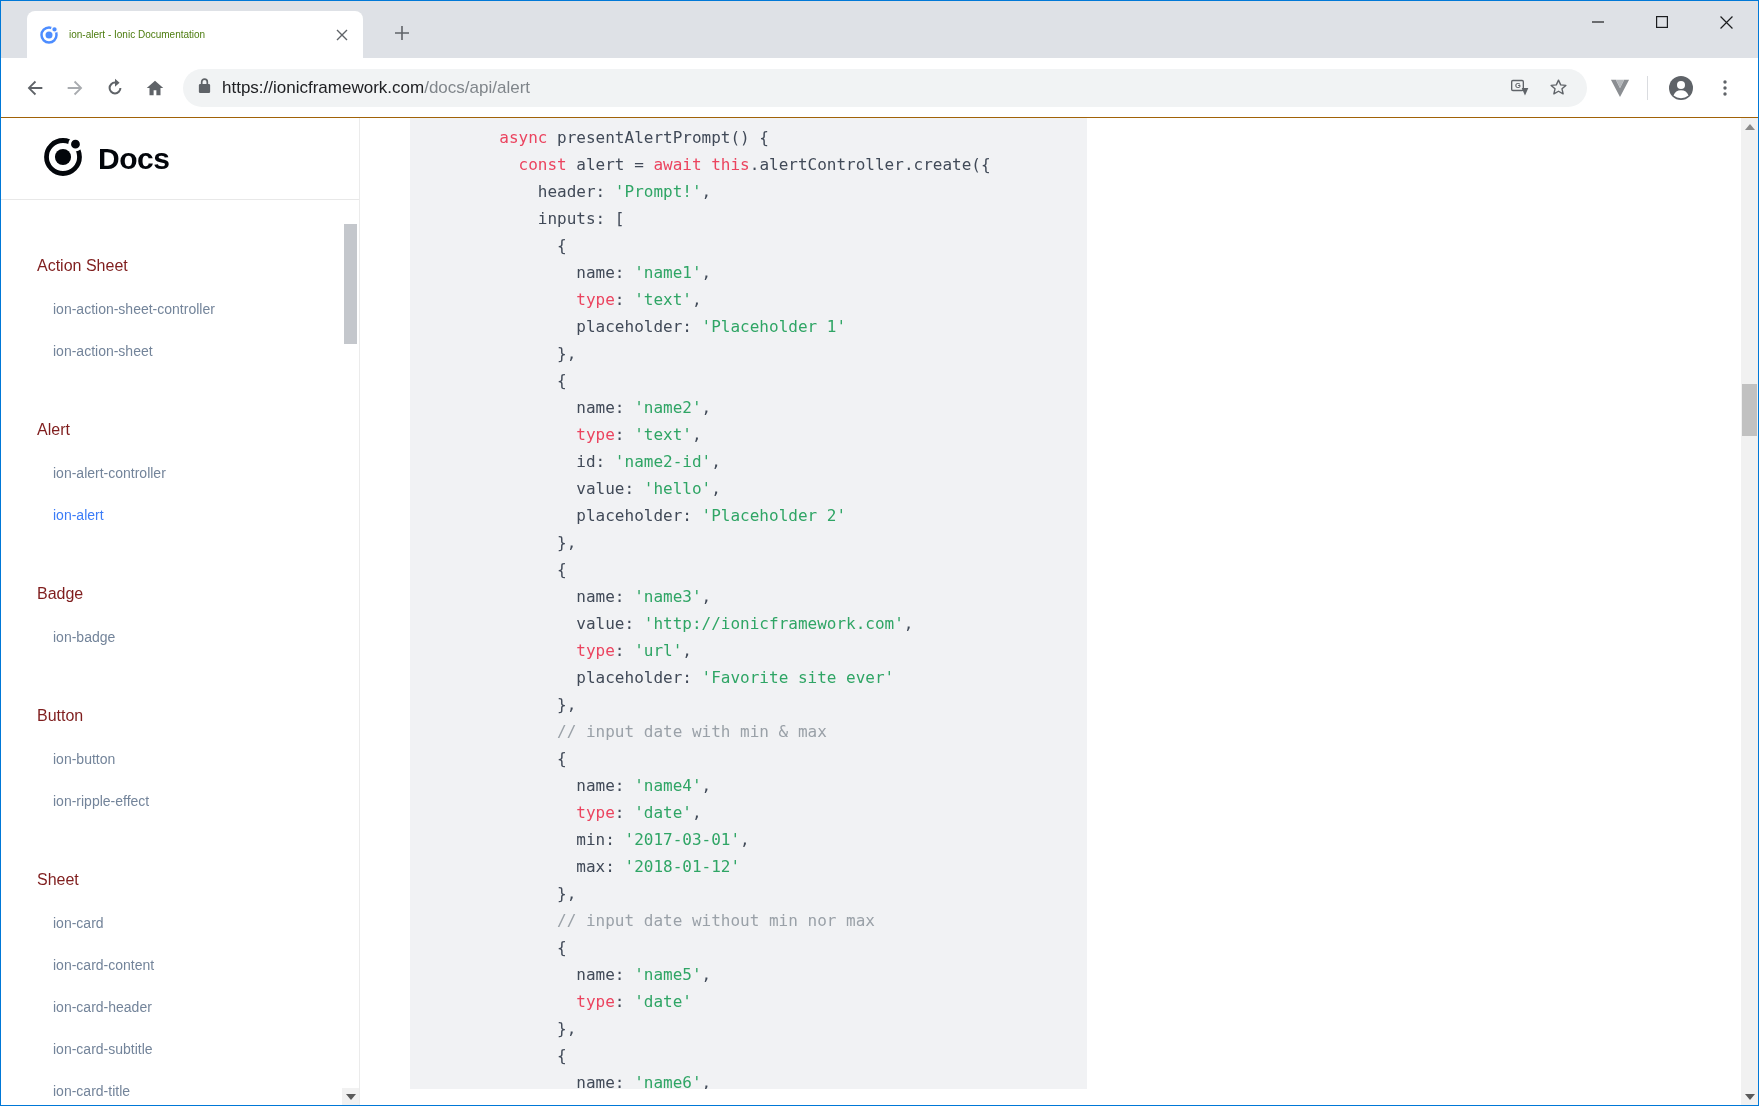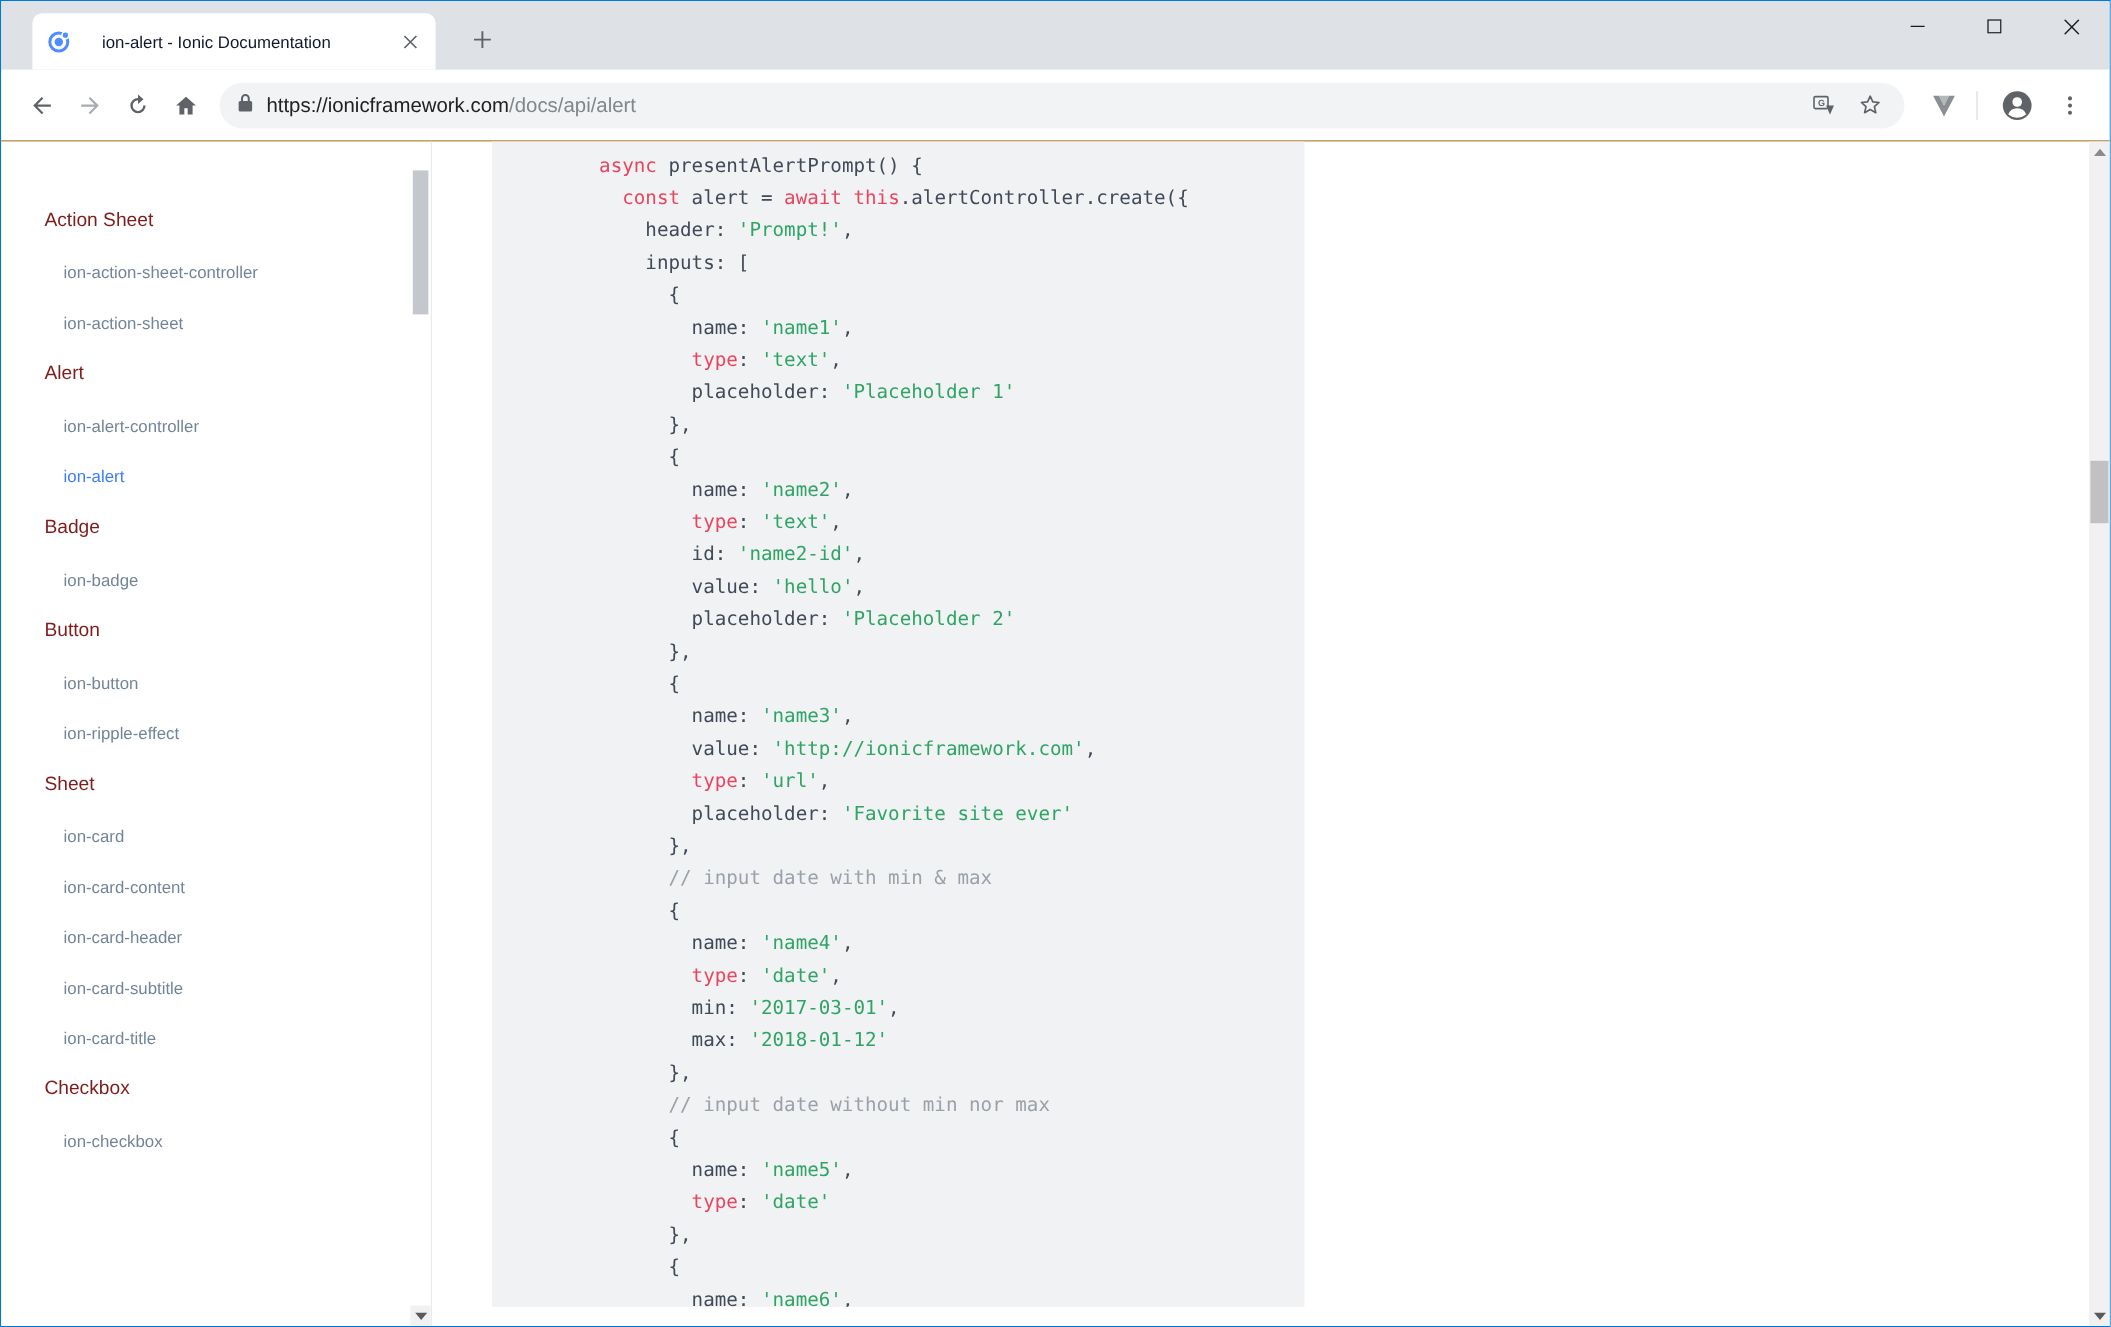--- a/index.html
+++ b/index.html
@@ -8,21 +8,21 @@
   }
   *{box-sizing:border-box}
   html,body{margin:0;padding:0}
   body{width:1759px;height:1106px;font-family:"Liberation Sans",sans-serif;background:#fff}
   .window{width:1759px;height:1106px;border:1px solid var(--window-border);display:flex;flex-direction:column;overflow:hidden;background:#fff}
 
   
   .tabstrip{height:57px;background:#dee1e6;position:relative;flex:none}
   .tab{position:absolute;left:26px;top:10px;width:336px;height:47px;background:#fff;border-radius:8px 8px 0 0;display:flex;align-items:center;padding:0 12px}
   .favicon{width:20px;height:20px;flex:none}
-  .tab-title{font-size:14px;color:#0f172a;margin:0 26px;white-space:nowrap;overflow:hidden;flex:1}
+  .tab-title{font-size:10px;color:#4d7c0f;margin:0 10px;white-space:nowrap;overflow:hidden;flex:1}
   .tab-close{width:18px;height:18px;display:flex;align-items:center;justify-content:center;color:#5f6368;flex:none}
   .newtab{position:absolute;left:385px;top:16px;width:32px;height:32px;display:flex;align-items:center;justify-content:center;color:#5f6368}
   .win-controls{position:absolute;right:0;top:0;display:flex;height:42px}
   .win-btn{width:64px;height:42px;display:flex;align-items:center;justify-content:center;color:#1b1d1f}
 
   
   .toolbar{height:60px;background:#fff;display:flex;align-items:center;padding:0 14px;flex:none;border-bottom:1px solid #a16207}
   .nav-ic{width:40px;height:40px;display:flex;align-items:center;justify-content:center;flex:none}
   .omnibox{flex:1;height:38px;background:#f1f3f4;border-radius:19px;display:flex;align-items:center;padding:0 14px;margin:0 8px;min-width:0}
   .url{font-size:17px;white-space:nowrap;overflow:hidden;margin-left:10px;flex:1}
@@ -32,21 +32,21 @@
   .tb-right{display:flex;align-items:center;flex:none}
   .tb-ic{width:38px;height:38px;display:flex;align-items:center;justify-content:center;flex:none;margin-left:6px}
   .tb-divider{width:1px;height:24px;background:#dadce0;margin:0 8px;flex:none}
 
   
   .content{flex:1;display:flex;min-height:0}
   .sidebar{width:359px;flex:none;border-right:1px solid #ebebeb;display:flex;flex-direction:column;background:#fff;position:relative}
   .sidebar-header{height:82px;flex:none;border-bottom:1px solid #e8e8e8;display:flex;align-items:center;padding-left:40px}
   .docs-logo-text{font-size:30px;font-weight:bold;color:#03060b;margin-left:13px;letter-spacing:-.5px}
   .sidebar-nav{flex:1;overflow:hidden;padding-top:54px;position:relative}
-  .sb-section + .sb-section{margin-top:20px}
+  .sb-section + .sb-section{margin-top:56px}
   .sb-title{font-size:16px;line-height:24px;color:#7f1d1d;margin-left:36px}
   .sb-item{font-size:14px;line-height:22px;color:#73849a;margin:20px 0 0 52px;cursor:pointer}
   .sb-item.active{color:var(--accent-blue)}
   .sb-scrollbar{position:absolute;top:0;right:0;bottom:0;width:17px}
   .sb-thumb{position:absolute;top:24px;left:2px;width:13px;height:120px;background:#c4c7cc}
   .sb-down{position:absolute;bottom:0;left:0;width:17px;height:17px;background:#f1f1f1;display:flex;align-items:center;justify-content:center}
   .tri-down{width:0;height:0;border-left:5px solid transparent;border-right:5px solid transparent;border-top:6px solid #5a5a5a}
   .tri-up{width:0;height:0;border-left:5px solid transparent;border-right:5px solid transparent;border-bottom:6px solid #8a8a8a}
 
   .main{flex:1;position:relative;background:#fff;min-width:0}
@@ -169,20 +169,30 @@
             <circle cx="9" cy="9" r="1.7" fill="#5f6368"></circle>
             <circle cx="9" cy="15" r="1.7" fill="#5f6368"></circle>
           </svg>
       </span>
     </div>
   </div>
 
   <div class="content">
 
     <div class="sidebar">
+      <div class="sidebar-header">
+        <span>
+          <svg width="44" height="44" viewBox="0 0 24 24">
+            <circle cx="12" cy="12" r="9" fill="none" stroke="#03060b" stroke-width="2.6"></circle>
+            <circle cx="12" cy="12" r="4.4" fill="#03060b"></circle>
+            <circle cx="18.8" cy="5" r="3.2" fill="#03060b" stroke="#ffffff" stroke-width="1.6"></circle>
+          </svg>
+        </span>
+        <span class="docs-logo-text">Docs</span>
+      </div>
       <div class="sidebar-nav">
 
         <div class="sb-section">
     <div class="sb-title">Action Sheet</div>
   <div class="sb-item">ion-action-sheet-controller</div>
             <div class="sb-item">ion-action-sheet</div>
           </div>
           <div class="sb-section">
     <div class="sb-title">Alert</div>
   <div class="sb-item">ion-alert-controller</div>

